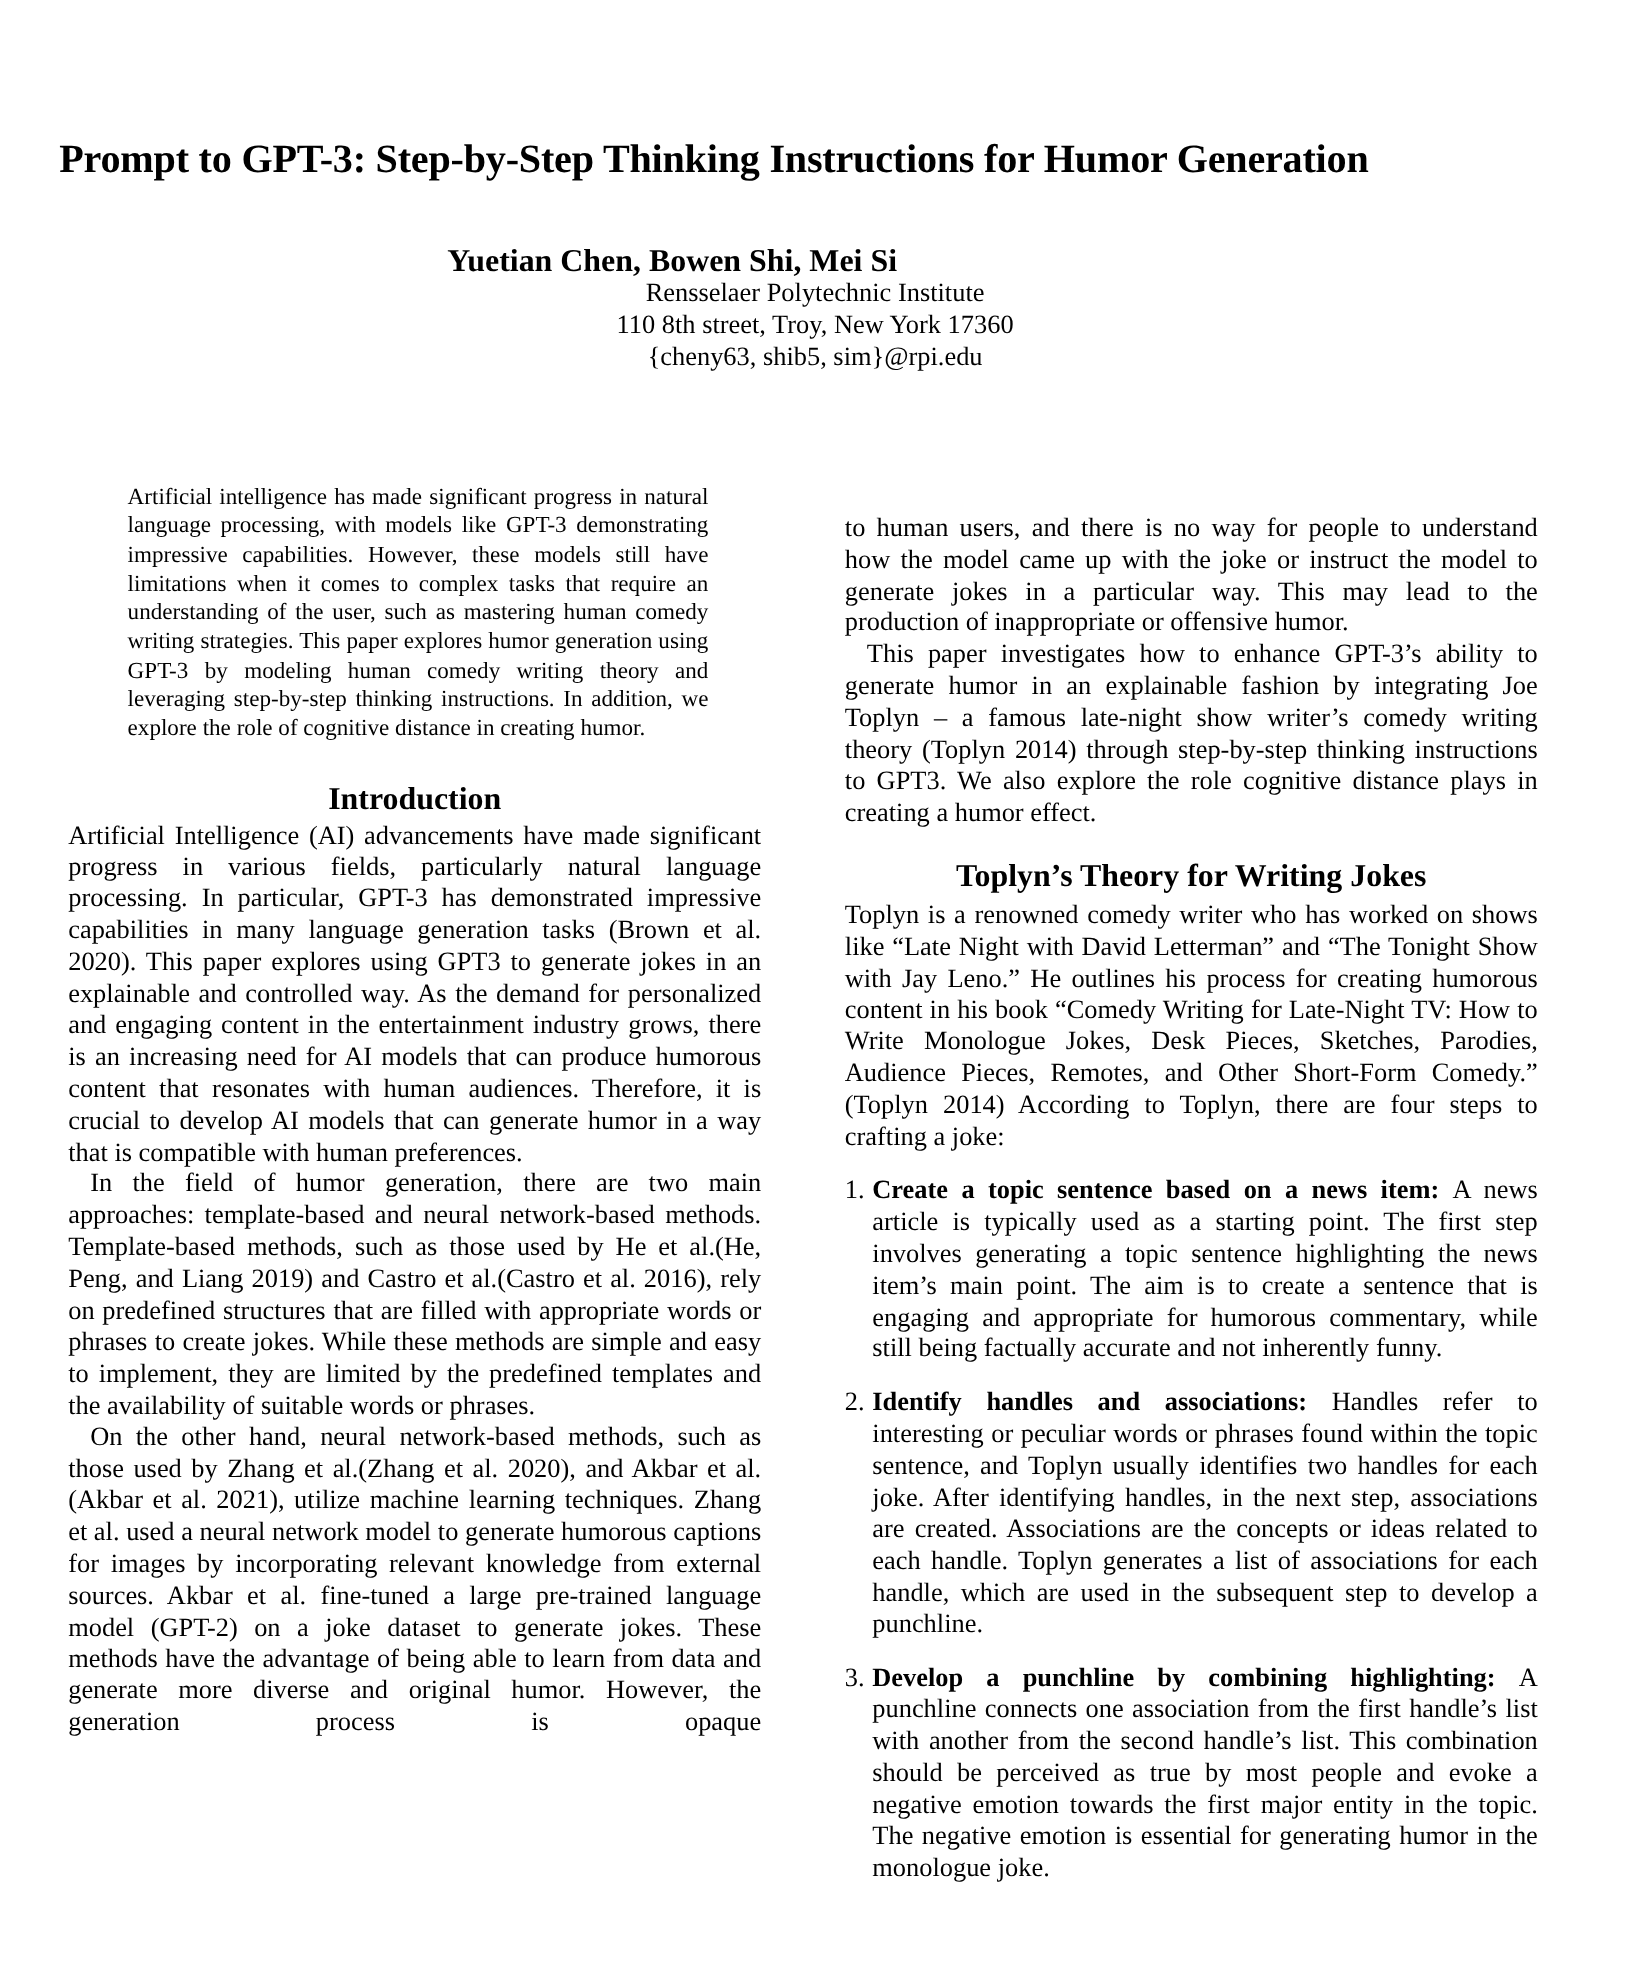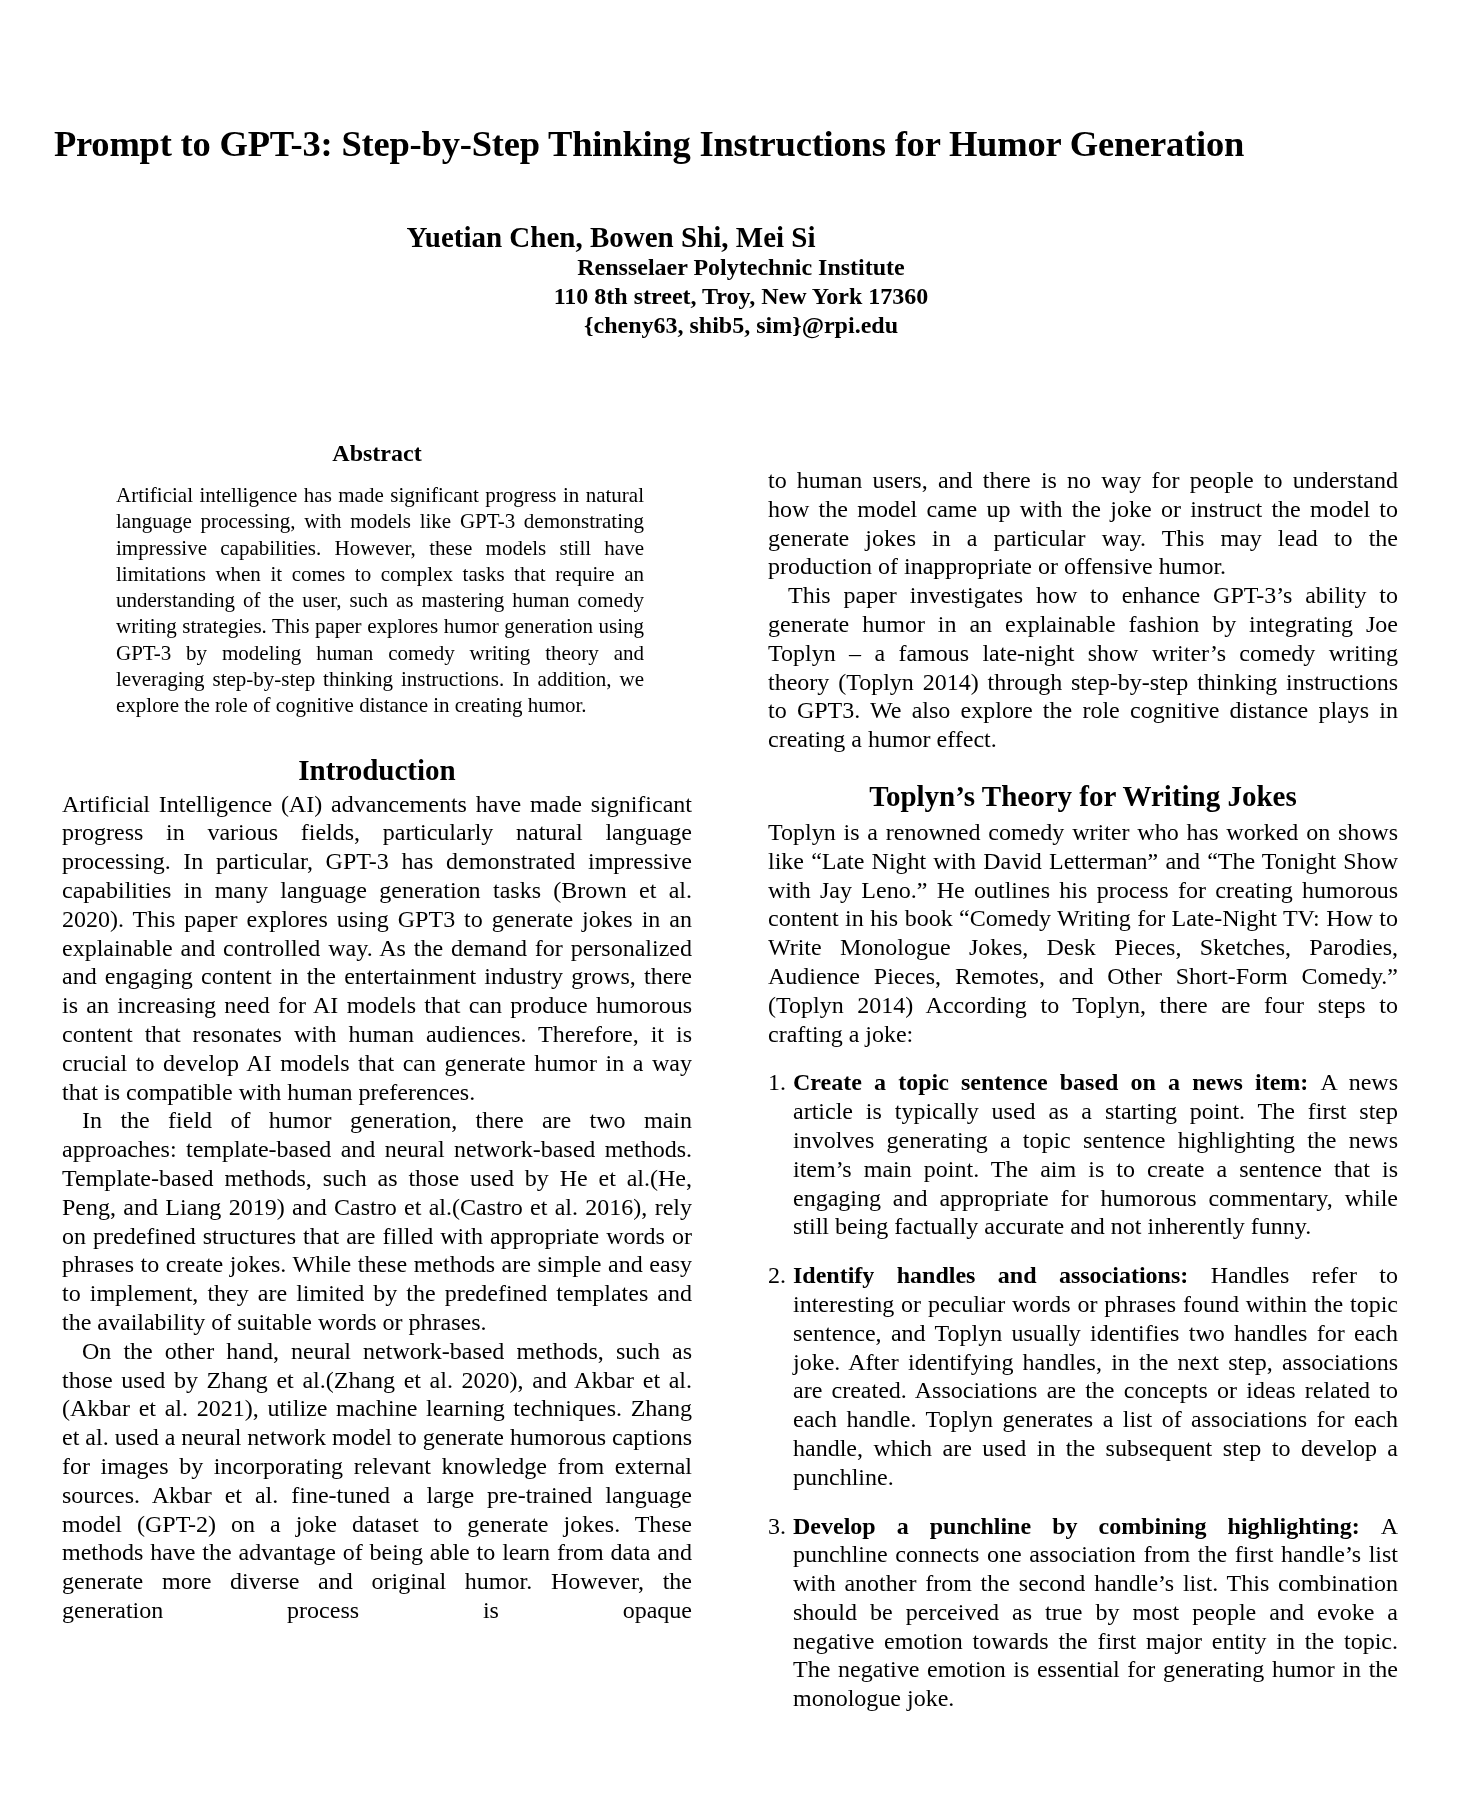--- a/index.html
+++ b/index.html
@@ -13,21 +13,21 @@
     letter-spacing: -0.2px;
   }
   .authors {
     position: absolute; left: 0; width: 1222px; top: 220px;
     text-align: center; font-weight: bold; font-size: 29px; line-height: 34px;
   }
   .affil {
     position: absolute; left: 0; width: 1482px; top: 253px;
     text-align: center; font-size: 24px; line-height: 29px;
   }
-  .affil div { height: 29px; font-weight: bold; }
+  .affil div { height: 29px; }
   .col { position: absolute; width: 630px; }
   .col-left { left: 62px; top: 438px; }
   .col-right { left: 768px; top: 466px; }
   .abs-head {
     text-align: center; font-weight: bold; font-size: 24px; line-height: 30px;
     margin: 0 0 14px 0;
   }
   .abstract {
     margin: 0 0 0 54px; width: 528px;
     font-size: 21px; line-height: 26.3px; text-align: justify;
@@ -61,21 +61,20 @@
 
 <div class="title">Prompt to GPT-3: Step-by-Step Thinking Instructions for Humor Generation</div>
 <div class="authors">Yuetian Chen, Bowen Shi, Mei Si</div>
 <div class="affil">
   <div>Rensselaer Polytechnic Institute</div>
   <div>110 8th street, Troy, New York 17360</div>
   <div>{cheny63, shib5, sim}@rpi.edu</div>
 </div>
 
 <div class="col col-left">
-  <div class="abs-head">Abstract</div>
   <div class="abstract">Artificial intelligence has made significant progress in natural language processing, with models like GPT-3 demonstrating impressive capabilities. However, these models still have limitations when it comes to complex tasks that require an understanding of the user, such as mastering human comedy writing strategies. This paper explores humor generation using GPT-3 by modeling human comedy writing theory and leveraging step-by-step thinking instructions. In addition, we explore the role of cognitive distance in creating humor.</div>
 
   <h2 class="sec-head intro-head">Introduction</h2>
   <p class="body">Artificial Intelligence (AI) advancements have made significant progress in various fields, particularly natural language processing. In particular, GPT-3 has demonstrated impressive capabilities in many language generation tasks (Brown et al. 2020). This paper explores using GPT3 to generate jokes in an explainable and controlled way. As the demand for personalized and engaging content in the entertainment industry grows, there is an increasing need for AI models that can produce humorous content that resonates with human audiences. Therefore, it is crucial to develop AI models that can generate humor in a way that is compatible with human preferences.</p>
   <p class="body indent">In the field of humor generation, there are two main approaches: template-based and neural network-based methods. Template-based methods, such as those used by He et al.(He, Peng, and Liang 2019) and Castro et al.(Castro et al. 2016), rely on predefined structures that are filled with appropriate words or phrases to create jokes. While these methods are simple and easy to implement, they are limited by the predefined templates and the availability of suitable words or phrases.</p>
   <p class="body indent" style="text-align-last: justify;">On the other hand, neural network-based methods, such as those used by Zhang et al.(Zhang et al. 2020), and Akbar et al.(Akbar et al. 2021), utilize machine learning techniques. Zhang et al. used a neural network model to generate humorous captions for images by incorporating relevant knowledge from external sources. Akbar et al. fine-tuned a large pre-trained language model (GPT-2) on a joke dataset to generate jokes. These methods have the advantage of being able to learn from data and generate more diverse and original humor. However, the generation process is opaque</p>
 </div>
 
 <div class="col col-right">
   <p class="body">to human users, and there is no way for people to understand how the model came up with the joke or instruct the model to generate jokes in a particular way. This may lead to the production of inappropriate or offensive humor.</p>

